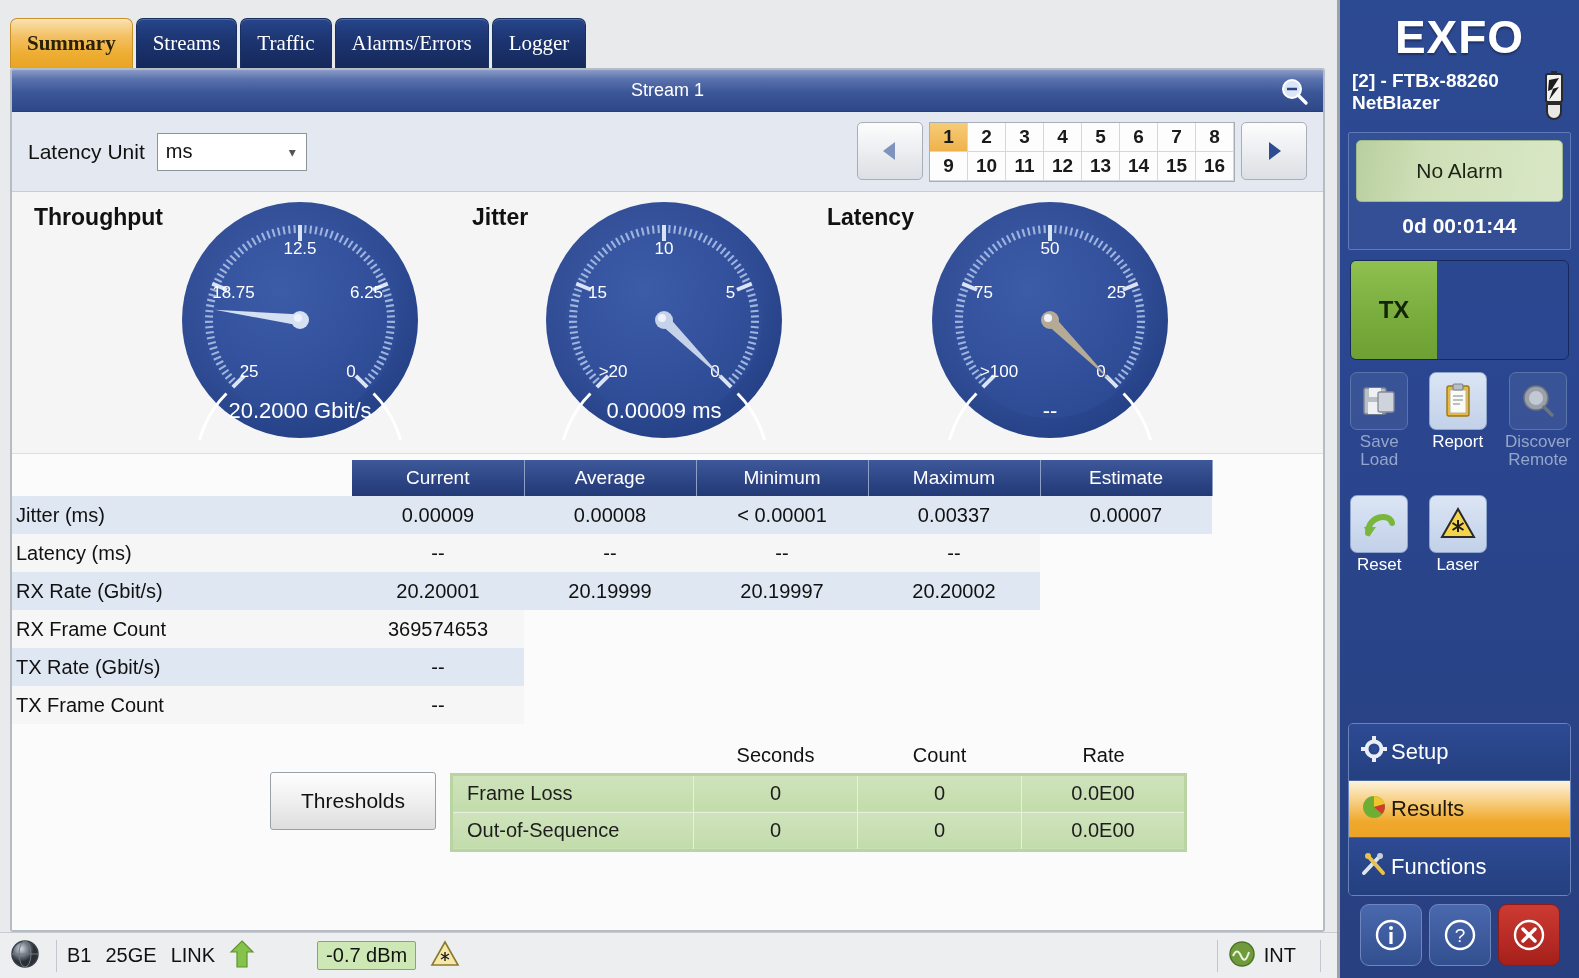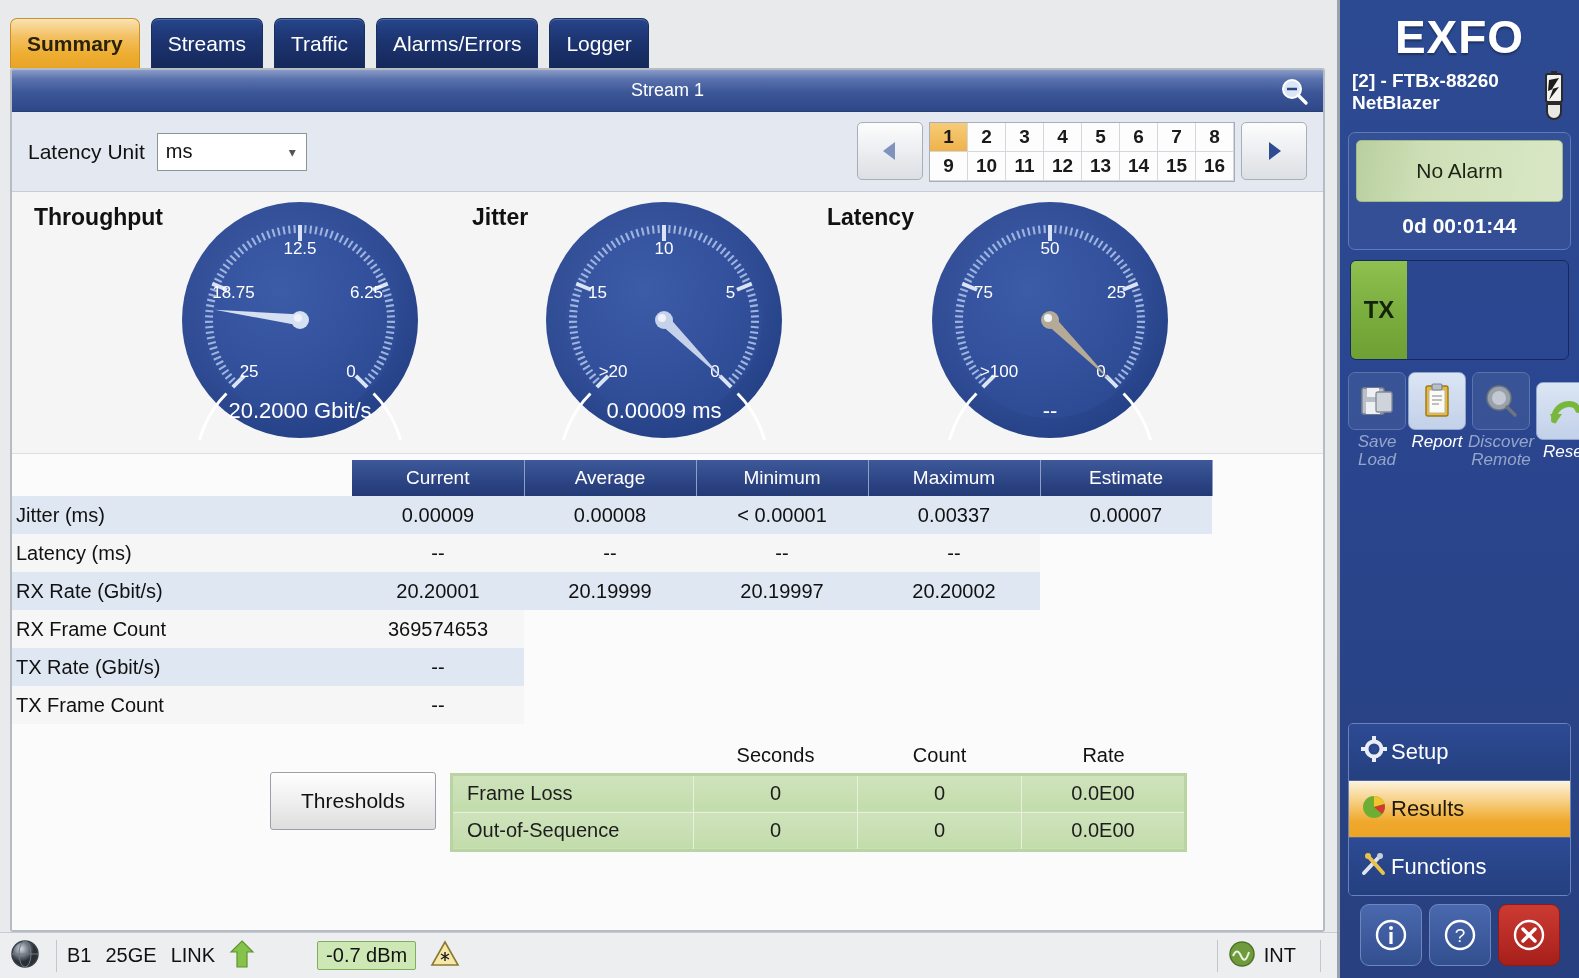--- a/index.html
+++ b/index.html
@@ -18,21 +18,22 @@
     background: #e9eaec;
     display: flex; flex-direction: column;
   }
 
   
   .tabbar {
     height: 68px;
     background: #e9eaec;
     display: flex; align-items: flex-end;
     padding: 0 0 0 10px;
-    gap: 11px;
+    gap: 3px;
+    font-family: Liberation Serif, serif;
   }
   .tab {
     height: 50px;
     padding: 0 16px;
     display: flex; align-items: center; justify-content: center;
     font-size: 21px;
     color: #ffffff;
     background: linear-gradient(180deg,#27458a 0%, #1c3470 45%, #15285a 100%);
     border: 1px solid #17305f;
     border-bottom: none;
@@ -230,21 +231,21 @@
     height: 62px; display: flex; align-items: center; justify-content: center;
     font-size: 46px; font-weight: bold; letter-spacing: 1px;
     color: #fff;
     font-family: "Liberation Sans", sans-serif;
     text-shadow: 0 2px 2px rgba(0,0,0,.35);
   }
   .dev-row { display: flex; align-items: flex-start; padding: 2px 2px 6px 4px; }
   .dev-name { font-size: 19px; font-weight: bold; color: #fff; line-height: 1.15; flex: 1; }
   .battery { width: 30px; height: 52px; margin-left: 4px; }
   .alarm-box {
-    border: 1px solid #5e7ab8; border-radius: 7px;
+    border: 1px solid #5e7ab8; border-radius: 2px;
     padding: 7px; margin: 4px 0 0 0;
     background: rgba(255,255,255,.04);
   }
   .no-alarm {
     height: 62px; border-radius: 5px;
     background: linear-gradient(100deg,#b9cf9f 0%, #cfe0b8 35%, #d9e7c6 100%);
     border: 1px solid #9fb98a;
     display: flex; align-items: center; justify-content: center;
     font-size: 21px; color: #1d2414;
   }
@@ -257,29 +258,29 @@
     border-radius: 6px; overflow: hidden;
     border: 1px solid #17285a;
   }
   .stop-btn {
     flex: 1; background: linear-gradient(180deg,#2e2e2e 0%, #111 40%, #000 100%);
     color: #fff; font-size: 27px; font-weight: bold;
     display: flex; align-items: center; justify-content: center;
     cursor: pointer;
   }
   .tx-btn {
-    width: 56px;
+    width: 86px;
     background: linear-gradient(180deg,#8fc050 0%, #79ad3d 55%, #6ea033 100%);
     color: #13240a; font-size: 24px; font-weight: bold;
     display: flex; align-items: center; justify-content: center;
     cursor: pointer;
   }
   .icon-grid {
-    display: grid; grid-template-columns: repeat(5, 1fr);
-    gap: 2px; margin-top: 12px; font-style: italic;
+    display: grid; grid-template-columns: repeat(3, 1fr);
+    gap: 16px; margin-top: 12px;
   }
   .icon-cell {
     display: flex; flex-direction: column; align-items: center;
     cursor: pointer;
   }
   .icon-box {
     width: 58px; height: 58px; border-radius: 7px;
     background: linear-gradient(180deg,#dbe5f4 0%, #c2d1e9 100%);
     border: 1px solid #8fa6cc;
     display: flex; align-items: center; justify-content: center;

